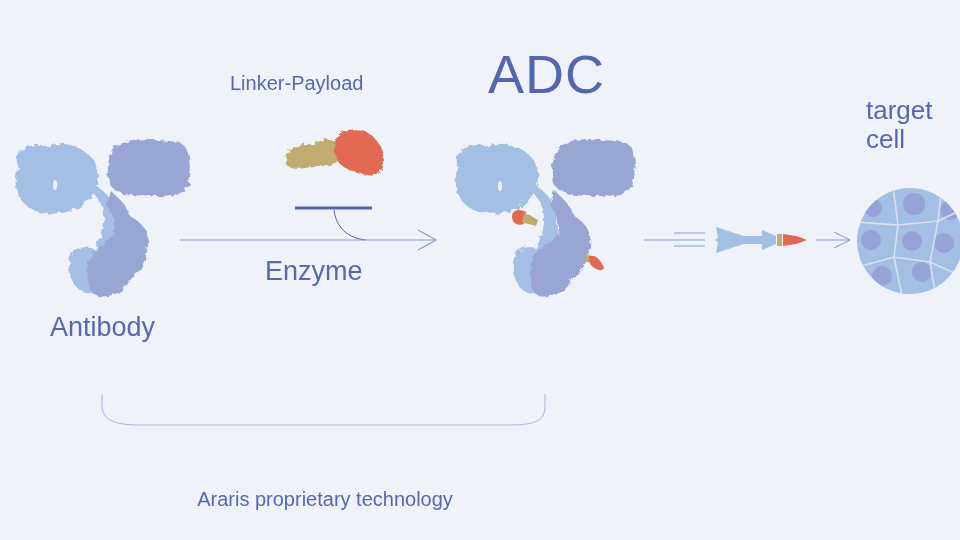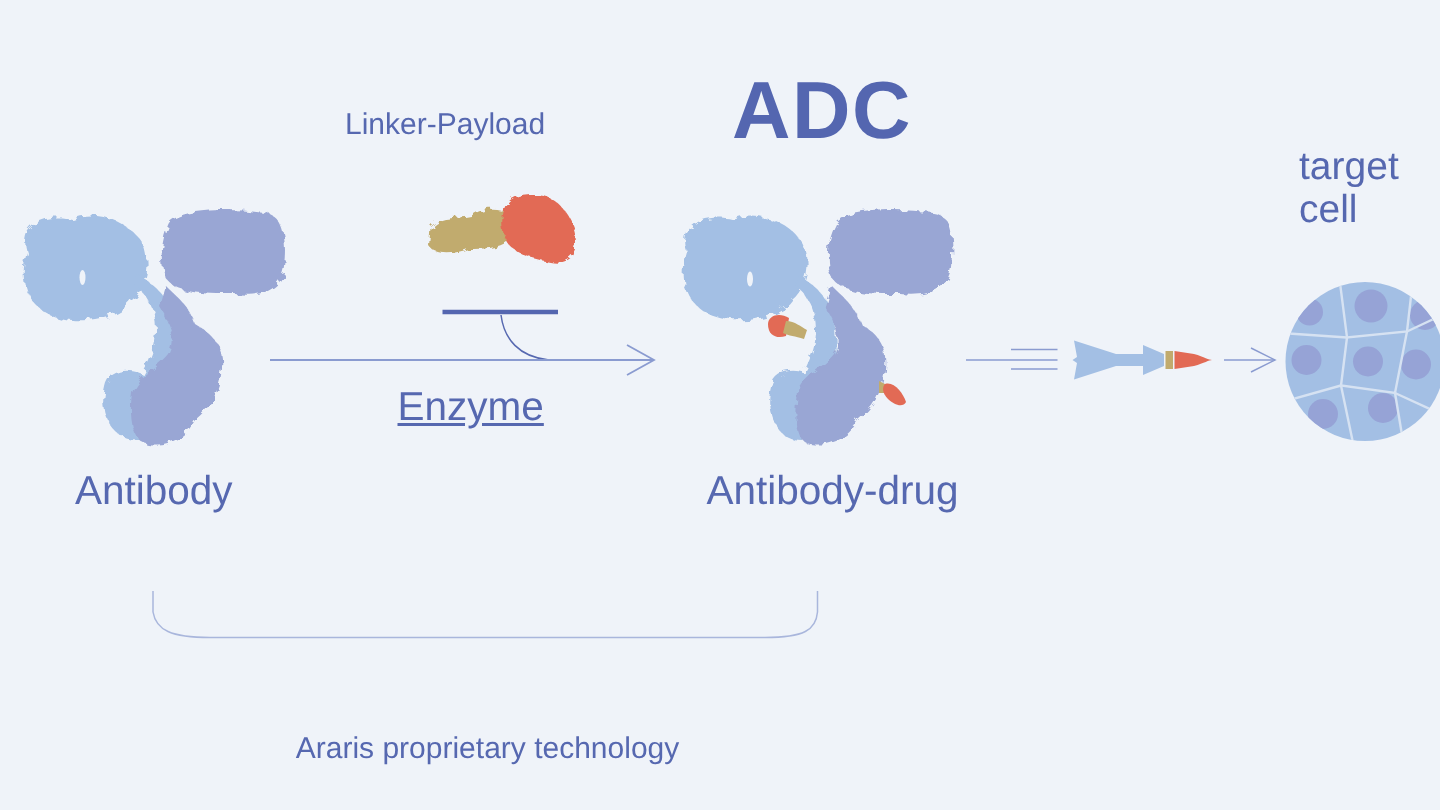--- a/index.html
+++ b/index.html
@@ -4,23 +4,23 @@
 <style>
   html, body { margin: 0; padding: 0; }
   body {
     width: 960px; height: 540px; overflow: hidden;
     background: #eff3f9;
     font-family: "Liberation Sans", "DejaVu Sans", sans-serif;
     position: relative;
   }
   .stage { position: absolute; inset: 0; }
   .txt { position: absolute; color: #5668b0; text-align: center; line-height: 1.12; white-space: nowrap; }
-  .title-adc { left: 488px; top: 44px; font-size: 54px; font-weight: 700; letter-spacing: 1px; color: #5466b0; }
+  .title-adc { left: 488px; top: 44px; font-size: 54px; font-weight: 400; letter-spacing: 1px; color: #5466b0; }
   .label-linker { left: 230px; top: 72px; font-size: 20px; }
-  .label-enzyme { left: 265px; top: 256px; font-size: 27px; text-decoration: underline; }
+  .label-enzyme { left: 265px; top: 256px; font-size: 27px; }
   .label-target { left: 866px; top: 96px; font-size: 26px; width: 72px; text-align: left; }
   .label-antibody { left: 0px; top: 312px; width: 205px; font-size: 27px; text-align: center; }
   .label-adc { left: 430px; top: 312px; width: 250px; font-size: 27px; }
   .label-tech { left: 120px; top: 488px; width: 410px; font-size: 20px; }
   svg.diagram { position: absolute; left: 0; top: 0; }
 </style>
 </head>
 <body>
 
 <div class="stage">
@@ -124,17 +124,16 @@
   <div class="txt label-target">
     <div>target</div>
     <div>cell</div>
   </div>
 
   <div class="txt label-antibody">
     <div>Antibody</div>
   </div>
 
   <div class="txt label-adc">
-    <div>Antibody-drug</div>
   </div>
 
   <div class="txt label-tech">Araris proprietary technology</div>
 </div>
 
 </body></html>

